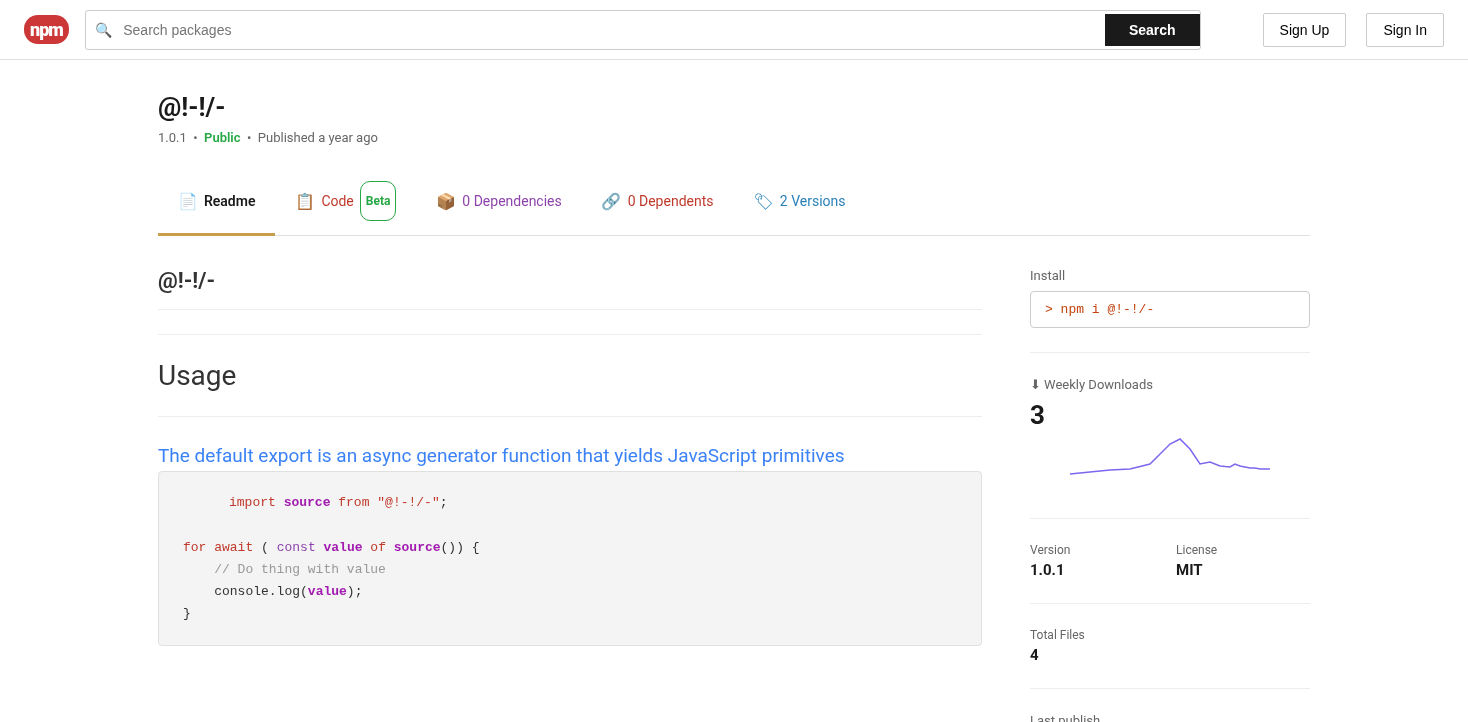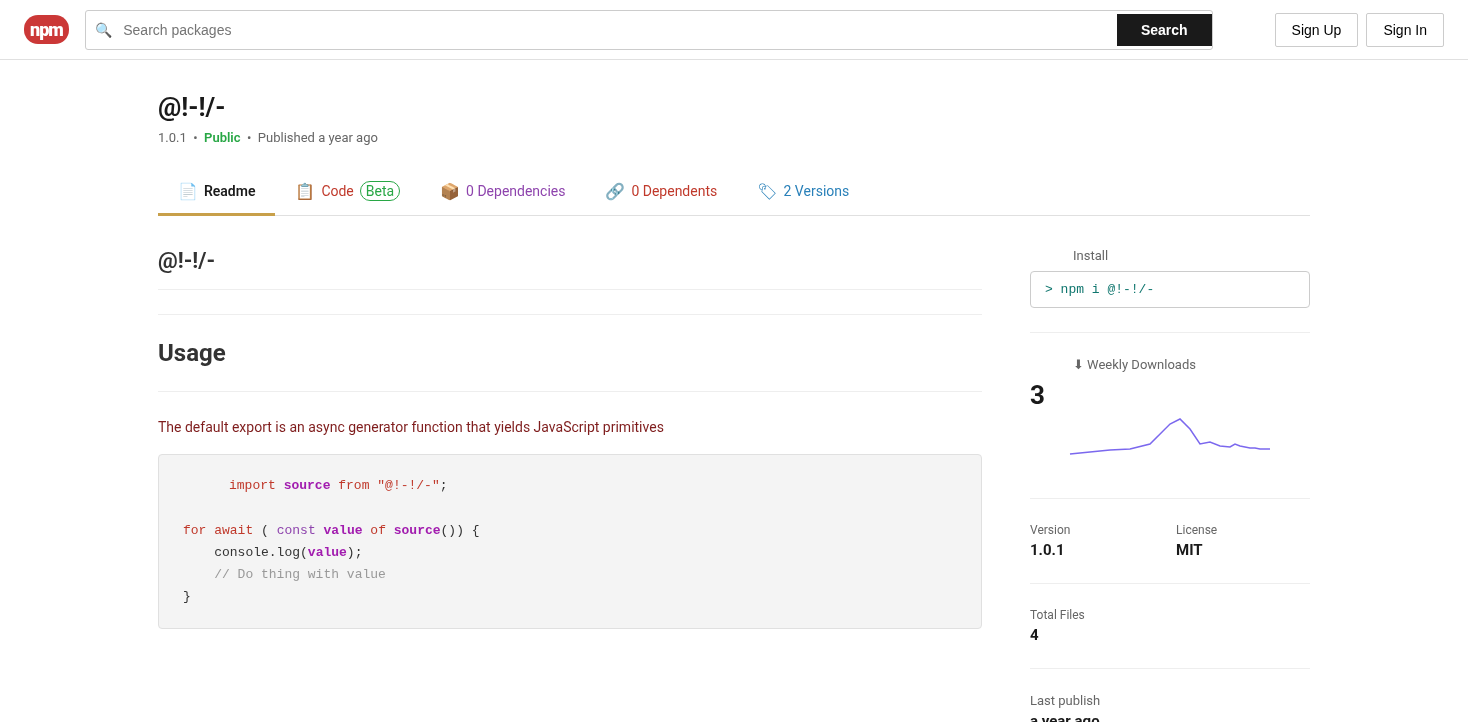--- a/index.html
+++ b/index.html
@@ -57,21 +57,21 @@
       color: #fff;
       border: none;
       padding: 0 24px;
       height: 32px;
       font-size: 14px;
       font-weight: 600;
       cursor: pointer;
     }
     .header-auth {
       display: flex;
-      gap: 8px;
+      gap: 20px;
       padding-left: 46px;
     }
     .btn-outline {
       border: 1px solid #ccc;
       background: #fff;
       padding: 8px 16px;
       cursor: pointer;
       font-size: 14px;
       border-radius: 2px;
     }
@@ -124,23 +124,24 @@
       color: #1a1a1a;
       font-weight: 600;
     }
     .tab-icon {
       font-size: 16px;
     }
     .beta-badge {
       background: #fff;
       border: 1px solid #28a745;
       color: #28a745;
-      font-size: 14px;
-      padding: 1px 5px;
+      font-size: 12px;
+      padding: 12px 5px;
       border-radius: 10px;
+      font-weight: bold;
     }
     .tab.code { color: #c0392b; }
     .tab.deps { color: #8e44ad; }
     .tab.dependents { color: #c0392b; }
     .tab.versions { color: #2980b9; }
 
     
     .content-layout {
       display: flex;
       gap: 48px;
@@ -156,33 +157,32 @@
 
     
     .readme-title {
       font-size: 22px;
       font-weight: 700;
       margin-bottom: 24px;
       padding-bottom: 16px;
       border-bottom: 1px solid #eee;
     }
     .readme-section-title {
-      font-size: 24px;
-      font-weight: 700;
+      font-size: 28px;
+      font-weight: 400;
     }
     .readme-divider {
       border: none;
       border-top: 1px solid #eee;
       margin: 24px 0;
     }
     .readme-text {
-      font-size: 14px;
-      color: #7f1d1d;
+      font-size: 19px;
+      color: #3b82f6;
       line-height: 1.6;
-      margin-bottom: 16px;
     }
 
     
     .code-block {
       background: #f4f4f4;
       border: 1px solid #e0e0e0;
       border-radius: 4px;
       padding: 20px 24px;
       font-family: 'Courier New', Courier, monospace;
       font-size: 13px;
@@ -206,29 +206,28 @@
       border-bottom: 1px solid #eee;
     }
     .sidebar-section:last-child { border-bottom: none; }
     .sidebar-label {
       font-size: 13px;
       color: #666;
       margin-bottom: 8px;
       display: flex;
       align-items: center;
       gap: 6px;
-      margin-left: 43px;
     }
     .install-box {
       border: 1px solid #ccc;
       border-radius: 4px;
       padding: 10px 14px;
       font-family: 'Courier New', monospace;
       font-size: 13px;
-      color: #0f766e;
+      color: #c2410c;
       background: #fff;
     }
 
     .downloads-count {
       font-size: 26px;
       font-weight: 700;
       color: #1a1a1a;
       margin-bottom: 4px;
     }
 
@@ -338,24 +337,24 @@
           <span class="kw-for">for</span>
           <span> </span>
           <span class="kw-await">await</span>
           <span> (</span>
           <span class="kw-const">const</span>
           <span> <span class="identifier">value</span> </span>
           <span class="kw-of">of</span>
           <span> <span class="identifier">source</span>()) {</span>
         </div>
         <div>
+          <span class="comment">&nbsp;&nbsp;&nbsp;&nbsp;// Do thing with value</span>
+        </div>
+        <div>
           <span>&nbsp;&nbsp;&nbsp;&nbsp;console.log(<span class="identifier">value</span>);</span>
-        </div>
-        <div>
-          <span class="comment">&nbsp;&nbsp;&nbsp;&nbsp;// Do thing with value</span>
         </div>
         <div>}</div>
       </div>
     </div>
 
     <div class="content-sidebar">
 
       <div class="sidebar-section">
         <div class="sidebar-label">Install</div>
         <div class="install-box">&gt; npm i @!-!/-</div>

